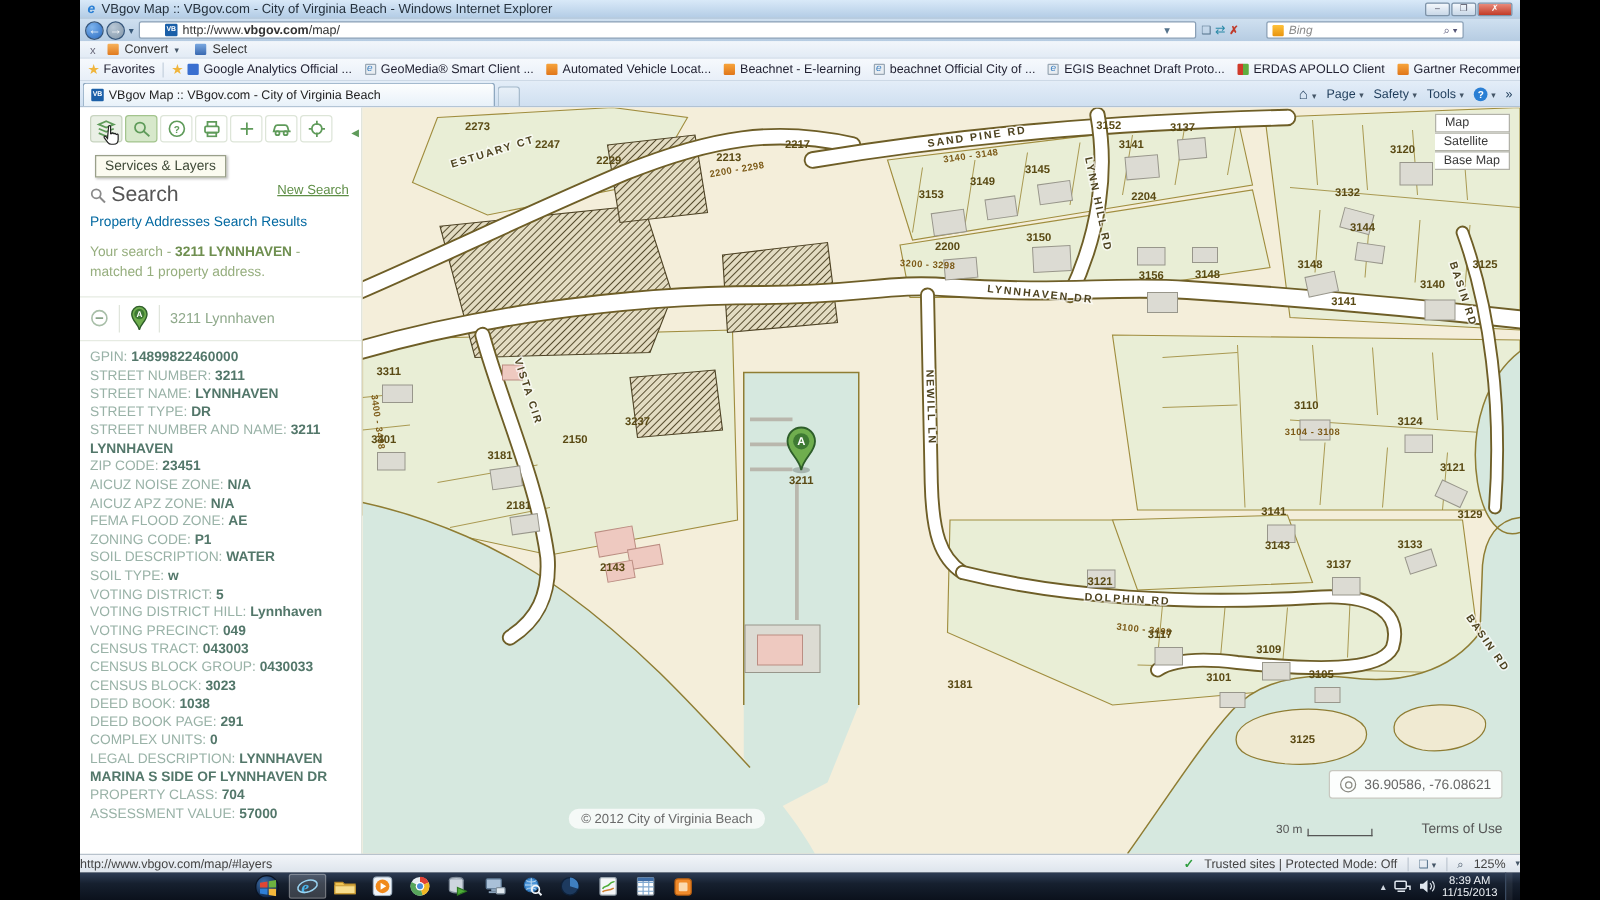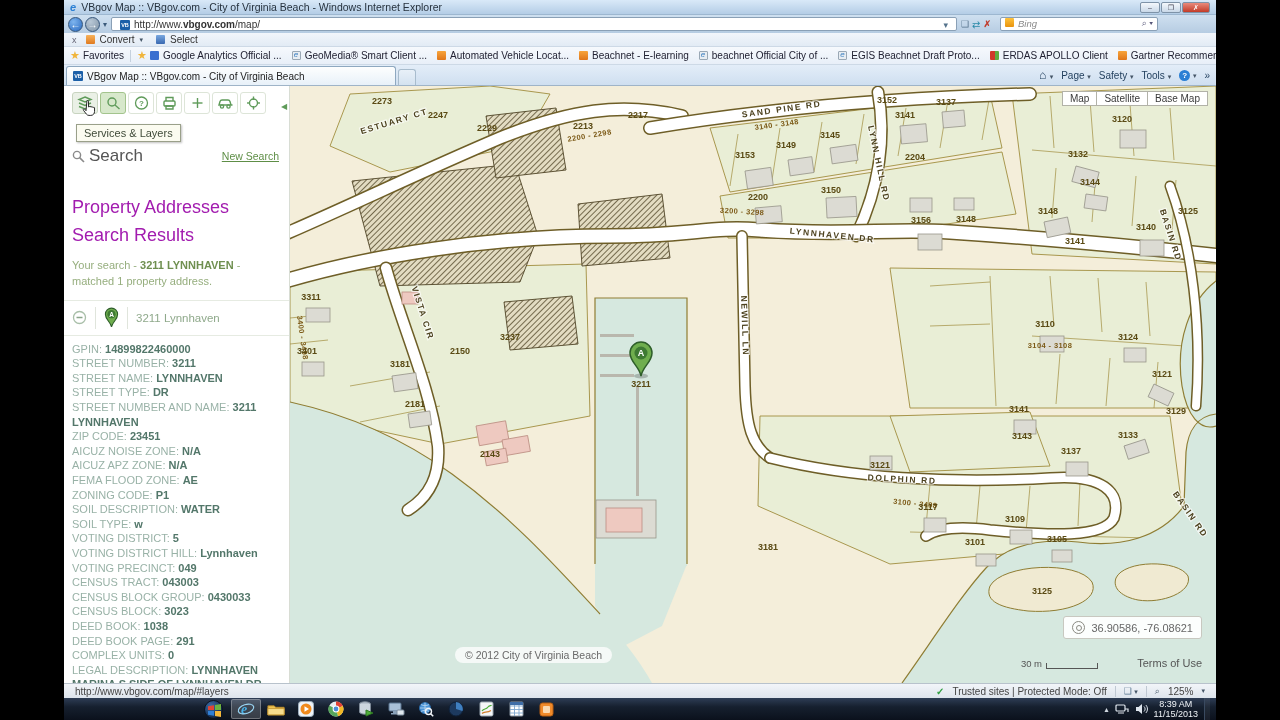--- a/index.html
+++ b/index.html
@@ -19,31 +19,31 @@
     background:linear-gradient(#f4f8fc,#c9d8e8); font-size:7px; line-height:9px; text-align:center; color:#445; }
   .win-btn.close { background:linear-gradient(#e98b7c,#c23b28); color:#fff; width:28px; }
 
   .navbar { position:absolute; left:0; top:15px; width:100%; height:18px;
     background:linear-gradient(#cfe0f0,#b6cce2); display:flex; align-items:center; padding:0 4px; }
   .navcircle { width:15px; height:15px; border-radius:50%; margin-right:2px; text-align:center;
     line-height:14px; font-size:10px; color:#fff; border:1px solid #35557a; }
   .back { background:radial-gradient(circle at 35% 30%,#7db4ee,#2a6ac0); }
   .fwd  { background:radial-gradient(circle at 35% 30%,#b9c8d6,#8195a8); }
   .nav-dd { font-size:8px; color:#3a5a7a; margin:0 4px 0 1px; }
-  .addressbox { display:flex; align-items:flex-end; height:14px; background:#fff; border:1px solid #8aa0b6;
-    border-radius:2px; width:846px; padding:0 8px; font-size:10px; color:#333; }
+  .addressbox { display:flex; align-items:center; height:14px; background:#fff; border:1px solid #8aa0b6;
+    border-radius:2px; width:846px; padding:0 20px; font-size:10px; color:#333; }
   .favicon-vb { display:inline-block; width:10px; height:10px; background:#1b5fa8; color:#fff;
     font-size:5.5px; font-weight:bold; line-height:10px; text-align:center; border-radius:1px; margin-right:4px; flex:none; }
   .addr-url span.domain { font-weight:bold; }
   .addr-btns { display:flex; align-items:center; margin-left:auto; gap:3px; }
   .addr-ic { font-size:9px; color:#55738c; }
   .addr-ic.refresh { color:#2b8aa8; font-size:10px; }
   .addr-ic.stop { color:#c03a2a; font-weight:bold; }
-  .searchbox { display:flex; align-items:flex-start; height:14px; background:#fff; border:1px solid #8aa0b6;
-    border-radius:2px; width:158px; margin-left:9px; padding:0 4px; }
+  .searchbox { display:flex; align-items:center; height:14px; background:#fff; border:1px solid #8aa0b6;
+    border-radius:2px; width:158px; margin-left:22px; padding:0 4px; }
   .bing-ic { width:9px; height:9px; background:linear-gradient(#ffc23b,#e8940f); border-radius:1px; margin-right:4px; }
   .search-ph { font-size:9.5px; color:#8a8a8a; font-style:italic; }
   .search-mag { margin-left:auto; font-size:9px; color:#557; }
 
   .addonbar { position:absolute; left:0; top:33px; width:100%; height:14px; background:linear-gradient(#f2f6fb,#e2ebf5);
     border-bottom:1px solid #cdd9e6; display:flex; align-items:center; padding:0 8px; font-size:10px; color:#333; gap:5px; }
   .tiny-ic { width:9px; height:9px; border-radius:1px; display:inline-block; }
   .conv-ic { background:linear-gradient(#f7b25a,#e07a1f); }
   .sel-ic { background:linear-gradient(#7aa8e0,#3868b0); }
   .addon-x { color:#667; font-size:9px; margin-right:4px; }
@@ -84,25 +84,25 @@
   .pt-btn.hovered { background:#eaf0e6; border-color:#c8d4c0; }
   .pt-btn.active { background:#d7e8cb; border-color:#a3c48d; }
   .pt-svg { stroke:#5f9b5a; fill:none; stroke-width:1.4; }
   .collapse { position:absolute; right:0; top:12px; width:10px; height:18px; color:#5f9b5a; font-size:8px;
     line-height:18px; text-align:center; }
   .cursor-hand { position:absolute; left:18px; top:14px; z-index:60; }
 
   .tooltip { position:absolute; left:12px; top:38px; background:#fbfbf0; border:1px solid #9aa08a;
     box-shadow:1px 1px 2px rgba(0,0,0,.25); font-size:11px; color:#3f4a38; padding:2px 7px; z-index:50; }
 
-  .search-row { display:flex; align-items:center; margin:32px 10px 0 8px; }
+  .search-row { display:flex; align-items:flex-start; margin:32px 10px 0 8px; }
   .search-title { font-size:17px; color:#555; display:flex; align-items:center; gap:4px; }
   .new-search { margin-left:auto; font-size:10.5px; color:#5e8e46; text-decoration:underline; }
 
-  .results-title { margin:28px 10px 0 8px; font-size:18px; line-height:1.55; color:#a21caf; }
+  .results-title { margin:4px 10px 0 8px; font-size:11px; line-height:1.55; color:#0369a1; }
   .summary { margin:8px 10px 0 8px; font-size:11px; line-height:1.45; color:#96ae7e; }
   .summary b { color:#6f8f50; }
 
   .result-row { margin:10px 0 0 0; padding:6px 8px; border-top:1px solid #e6ebe2; border-bottom:1px solid #e6ebe2;
     display:flex; align-items:center; gap:8px; }
   .vsep { width:1px; height:22px; background:#e0e5dc; }
   .result-label { font-size:11.5px; color:#8fa98b; }
 
   .fields { margin:6px 8px 0 8px; font-size:11px; line-height:14.6px; overflow:hidden; height:396px; }
   .f-label { color:#99b2a7; }
@@ -120,21 +120,21 @@
   .lot { fill:none; stroke:#a08d3e; stroke-width:.7; }
   .shore { fill:none; stroke:#8f7d33; stroke-width:1.2; }
   .isl { fill:#f0ead2; stroke:#8f7d33; stroke-width:1; }
   .hat { fill:url(#hatch); stroke:#4f4426; stroke-width:.9; }
   .rc { fill:none; stroke:#6e5e27; stroke-linecap:round; }
   .rf { fill:none; stroke:#ffffff; stroke-linecap:round; }
   .bld { fill:#dcdbd3; stroke:#98968b; stroke-width:.8; }
   .pink { fill:#eec9c0; stroke:#bb8d82; }
   .dock { fill:#b9b7ad; }
 
-  .map-controls { position:absolute; top:5px; right:8px; display:flex; }
+  .map-controls { position:absolute; top:5px; right:8px; display:flex;flex-direction:column; }
   .map-btn { height:15px; background:#fff; border:1px solid #b2b2a8; border-left:none; font-size:10px;
     color:#3a3a3a; padding:0 7px; line-height:13px; }
   .map-btn:first-child { border-left:1px solid #b2b2a8; }
 
   .coord-pill { position:absolute; right:14px; bottom:44px; height:23px; background:rgba(255,255,255,.92);
     border:1px solid #c8c8c0; border-radius:3px; display:flex; align-items:center; padding:0 8px; gap:6px;
     font-size:11px; color:#666;justify-content:center; }
   .target-ic { width:13px; height:13px; border:1.5px solid #8a8a82; border-radius:50%; position:relative; }
   .target-ic::after { content:""; position:absolute; left:3px; top:3px; width:4px; height:4px;
     border:1.5px solid #8a8a82; border-radius:50%; }
@@ -143,21 +143,21 @@
     font-size:9.5px; color:#555; }
   .scale-line { width:52px; height:6px; border-bottom:1.5px solid #555; border-left:1.5px solid #555; border-right:1.5px solid #555; }
   .terms { position:absolute; right:14px; bottom:14px; font-size:11px; color:#555; }
 
   .copyright { position:absolute; left:165px; bottom:20px; background:rgba(255,255,255,.75); border-radius:8px;
     padding:2px 10px; font-size:10.5px; color:#6a6a6a; }
 
   
   .statusbar { position:absolute; left:0; top:683px; width:100%; height:15px;
     background:linear-gradient(#f2f5f9,#dde4ec); border-top:1px solid #b8c2cc;
-    display:flex; align-items:center; font-size:10px; color:#444; padding:0 11px; }
+    display:flex; align-items:center; font-size:10px; color:#444; padding:0 0; }
   .sb-right { margin-left:auto; display:flex; align-items:center; gap:8px; }
   .sb-sep { width:1px; height:11px; background:#bfc8d2; }
   .check { color:#2f9e3f; font-weight:bold; }
   .sb-zoom-mag { font-size:9px; color:#456; }
 
   
   .taskbar { position:absolute; left:64px; top:698px; width:1152px; height:22px;
     background:linear-gradient(#2e3d55 0%,#16202f 40%,#0b111c 100%); display:flex; align-items:center;
     padding-left:140px; }
   .orb { width:19px; height:19px; border-radius:50%; background:radial-gradient(circle at 35% 30%,#3f6ea8,#122b4e 70%,#081120);

